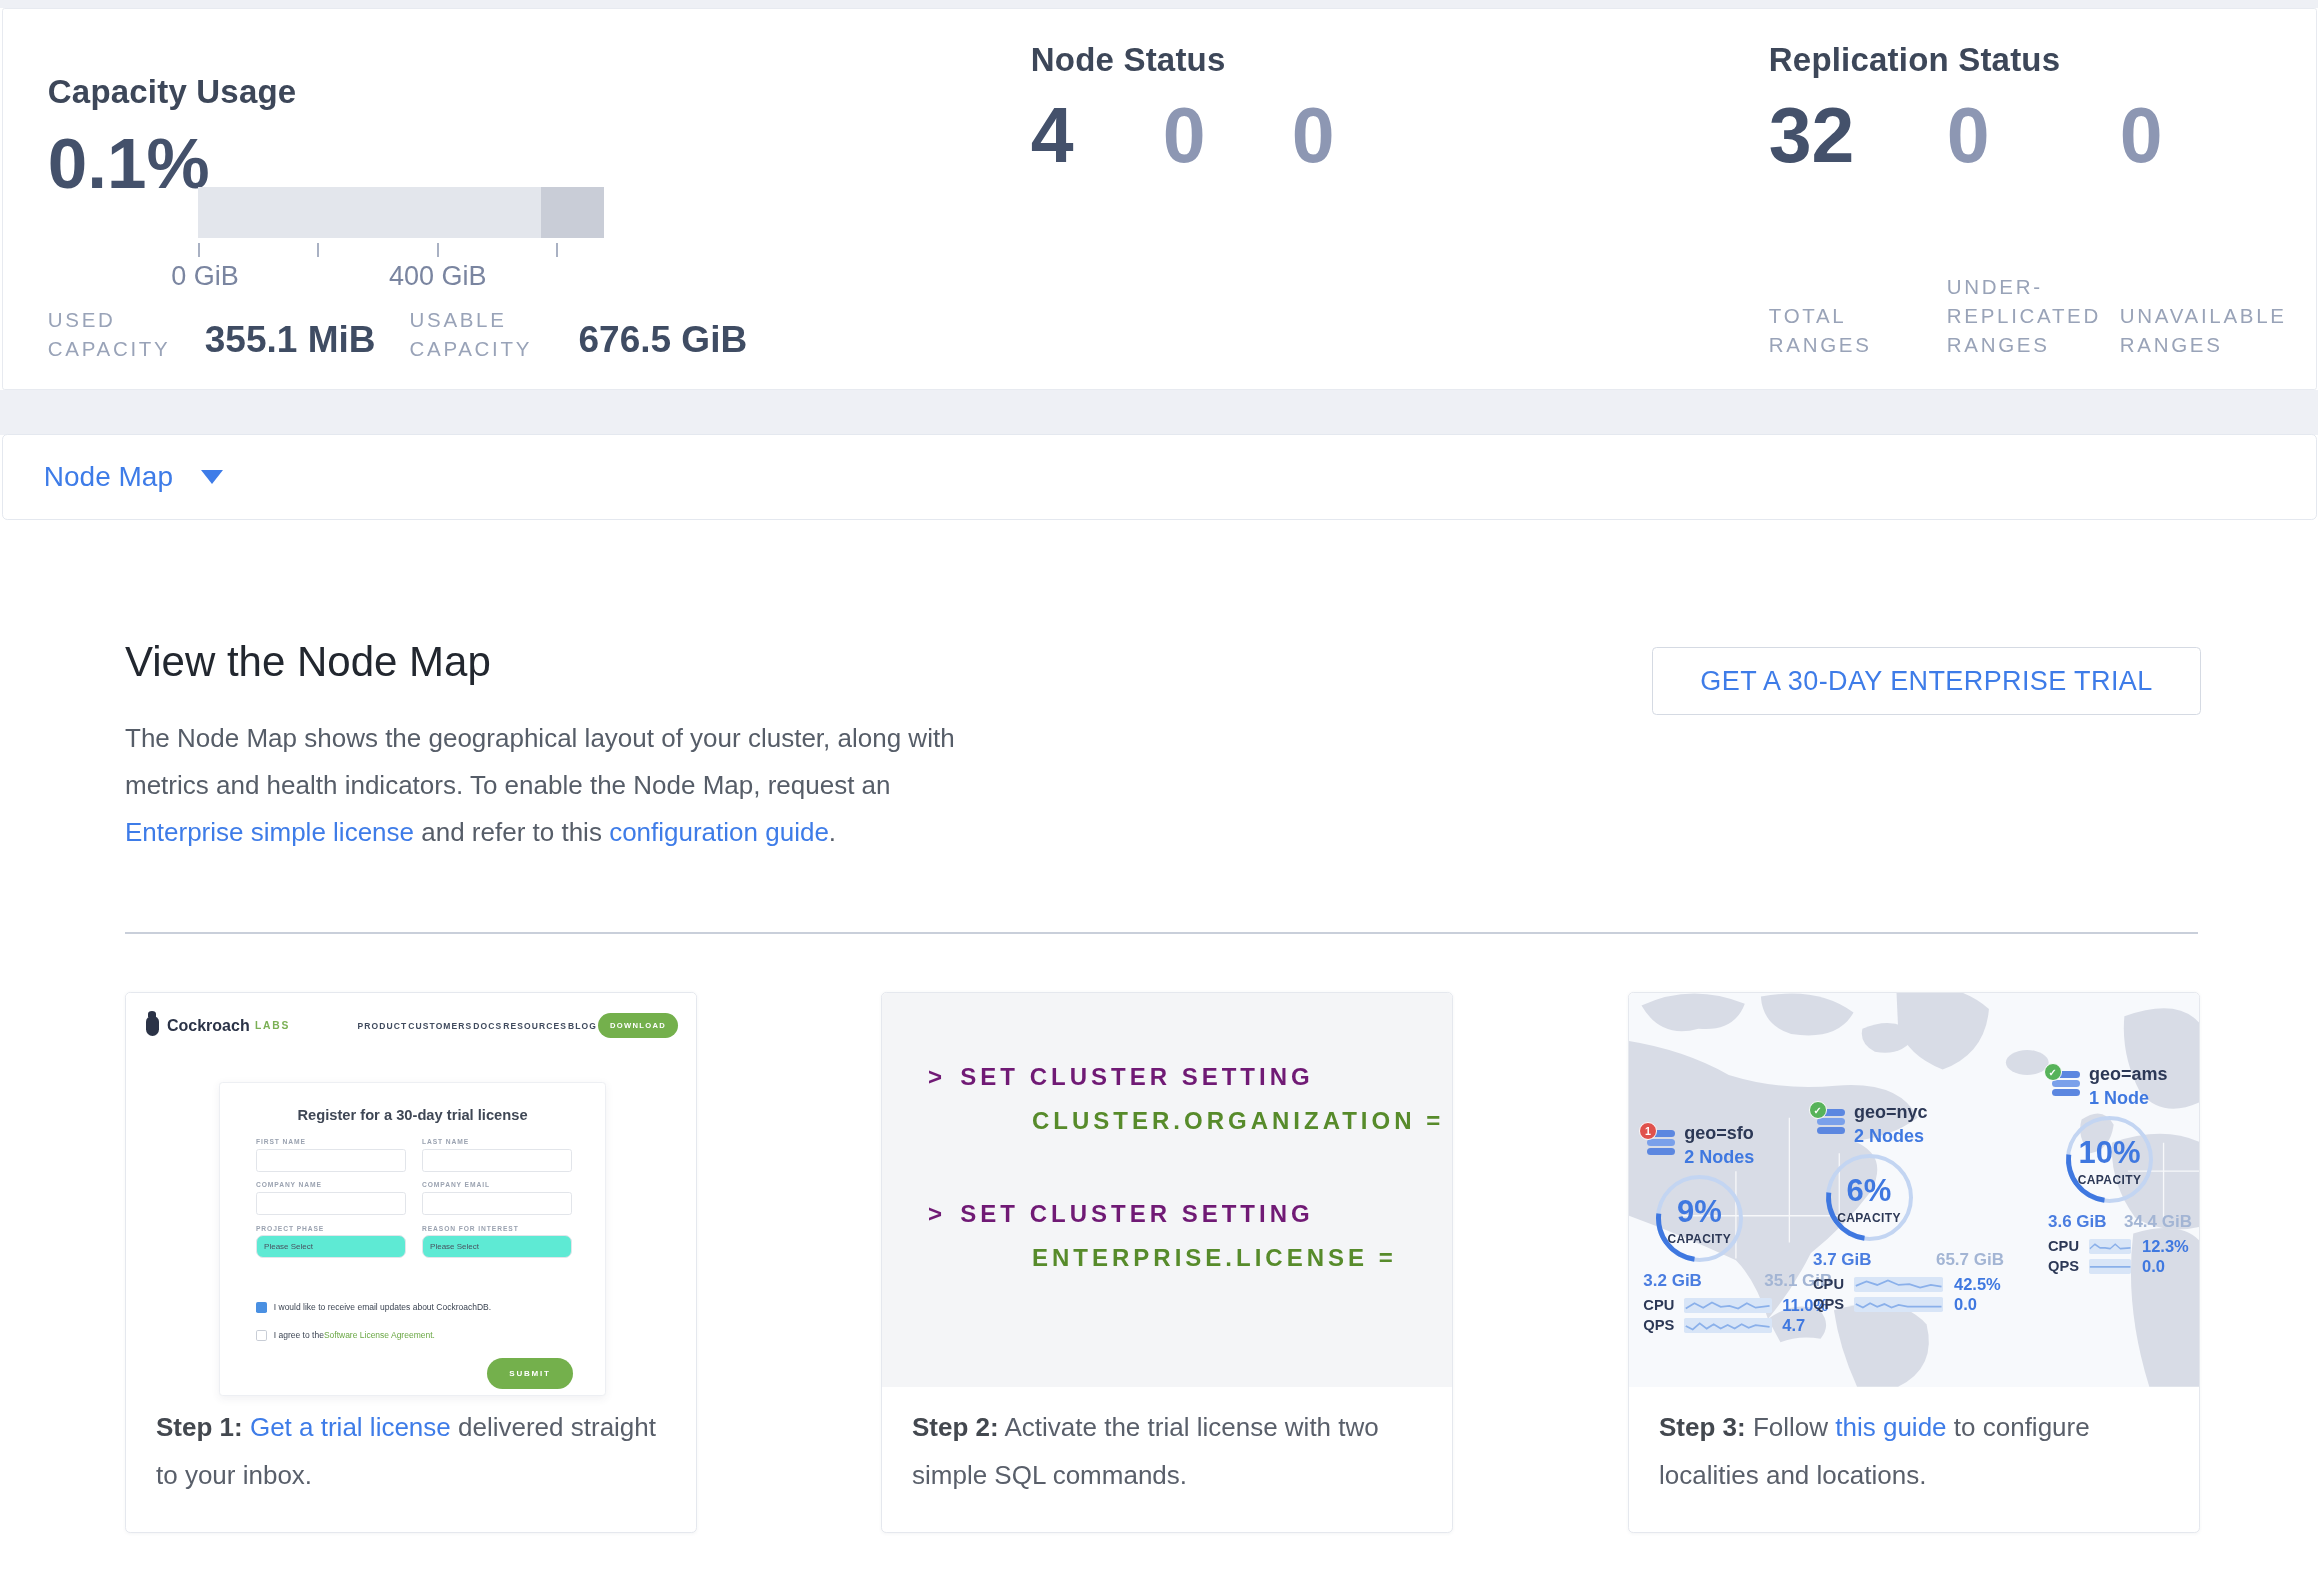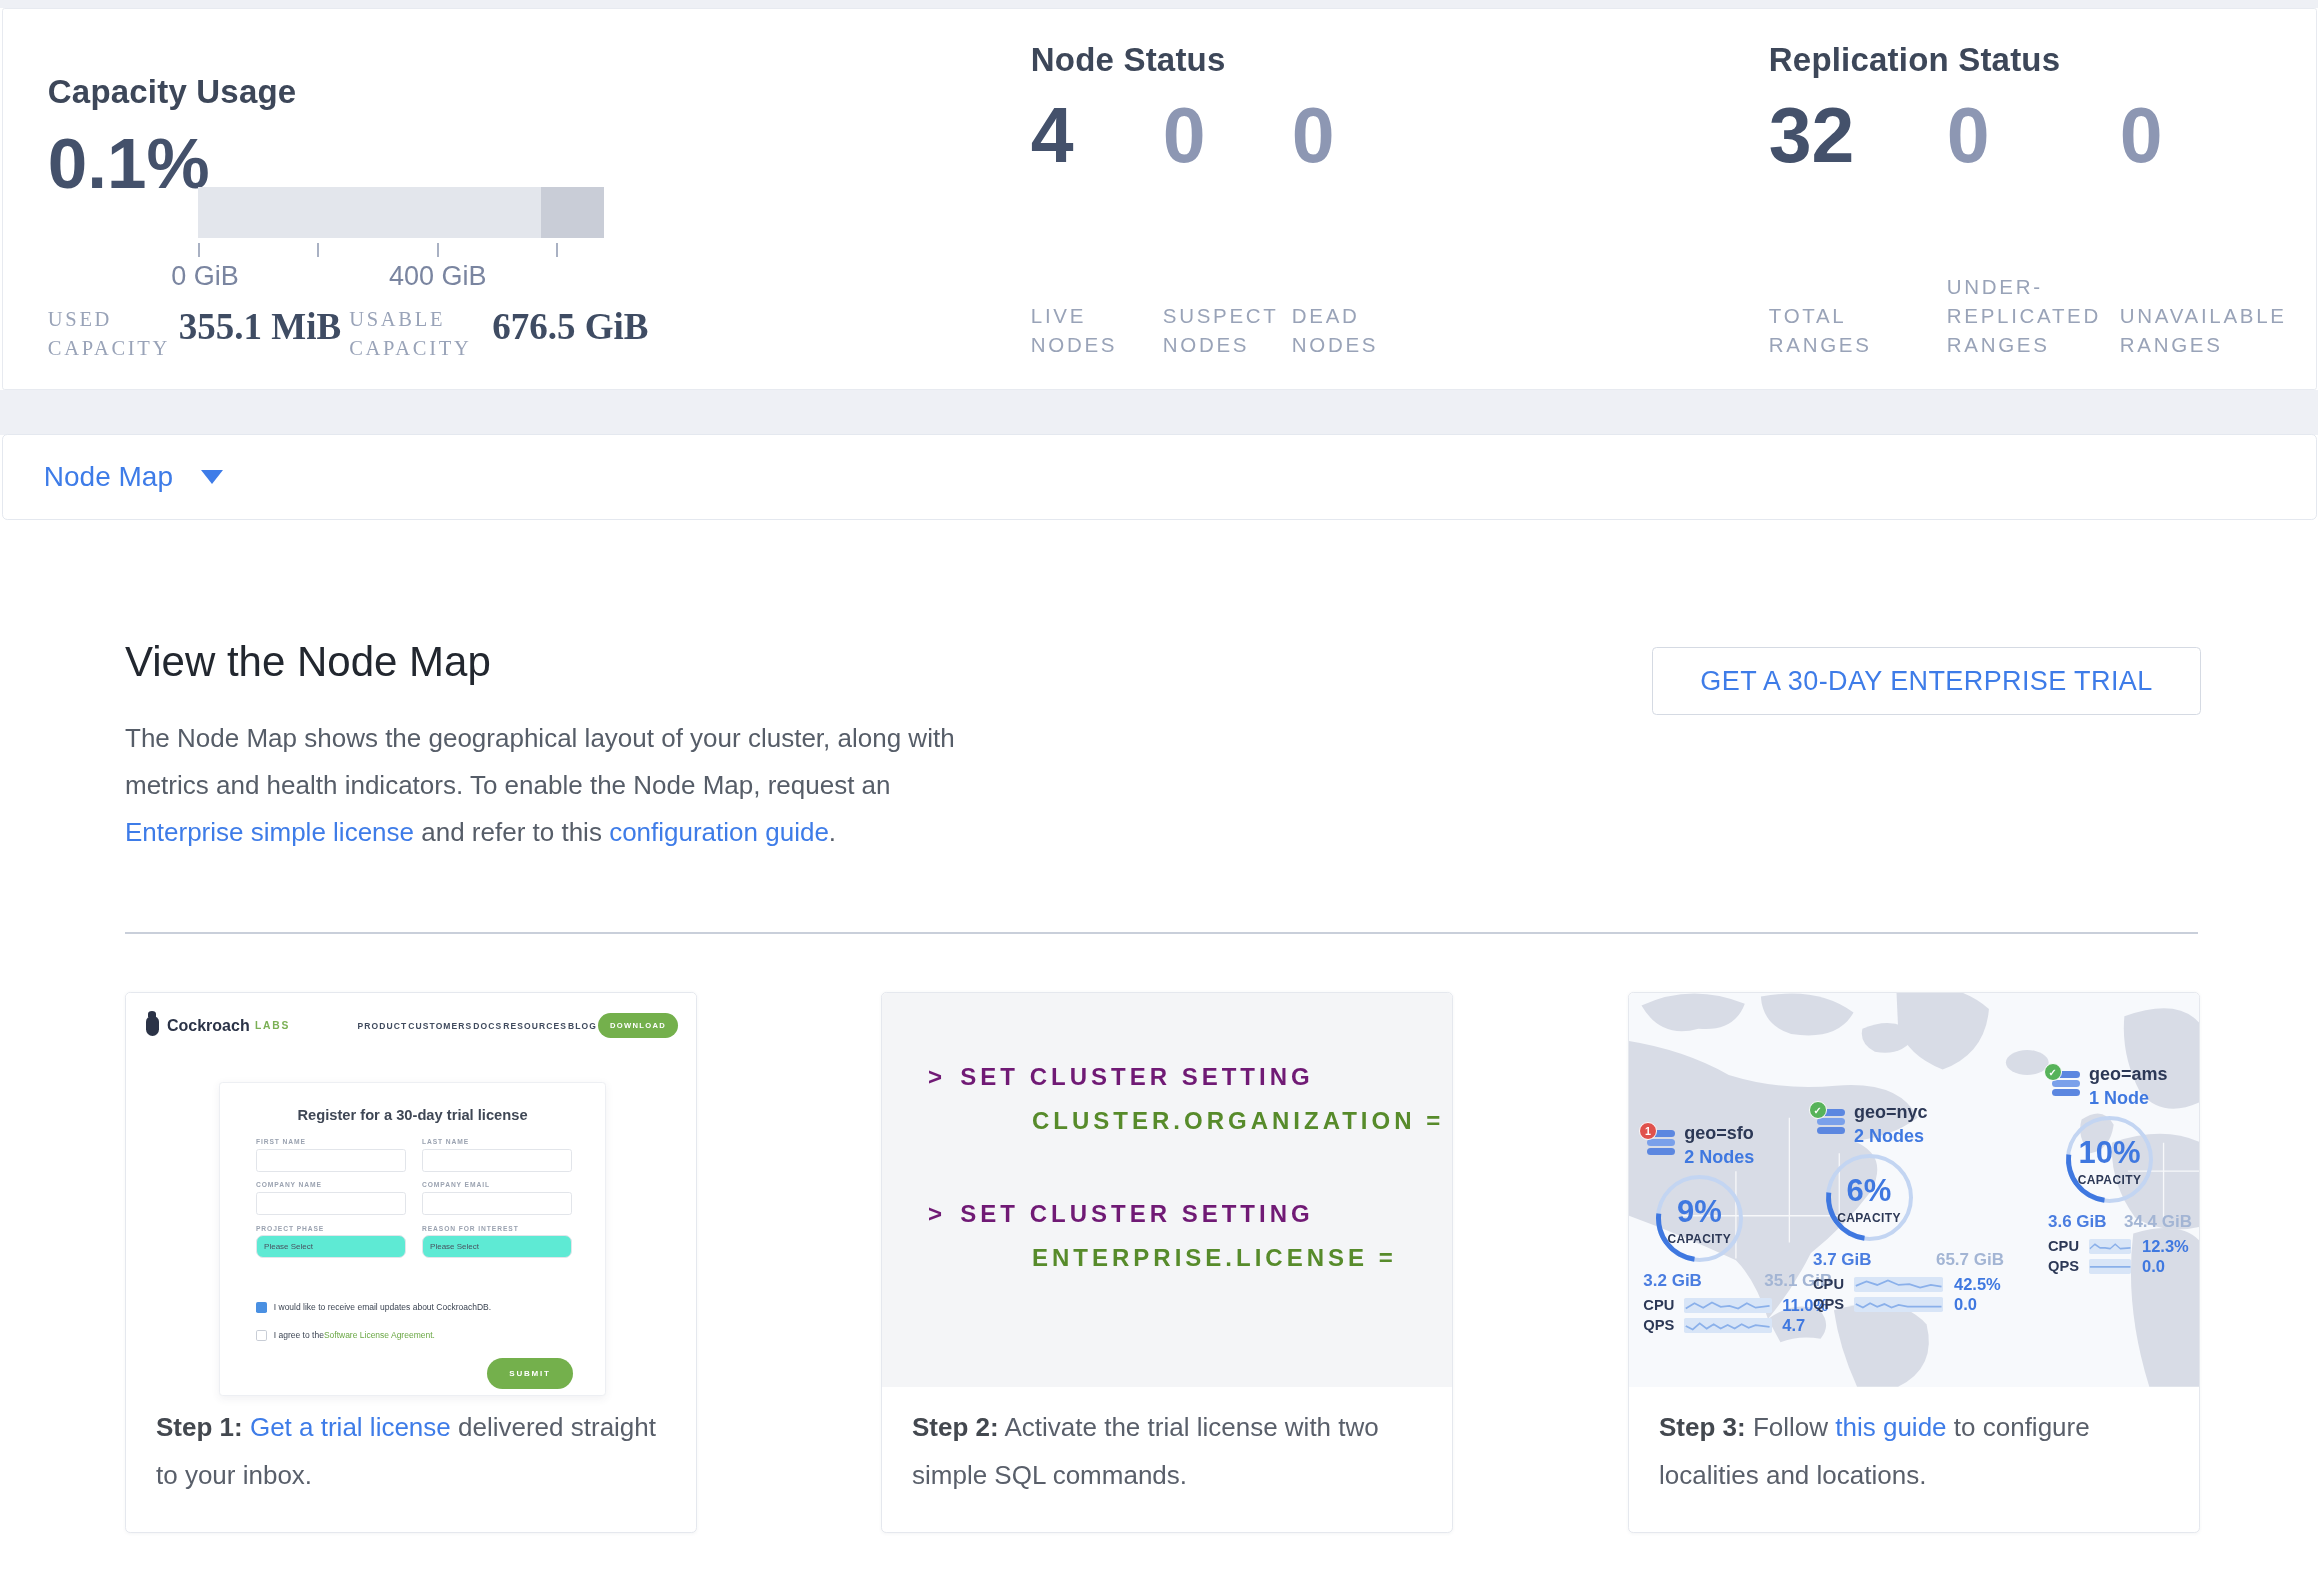--- a/index.html
+++ b/index.html
@@ -20,21 +20,21 @@
 
   .cap-big { position:absolute; left:0; top:82px; font-size:71px; font-weight:700; color:#44516b; }
   .bar-wrap { position:absolute; left:150px; top:146px; width:406px; }
   .bar { height:51px; background:#e3e6ec; position:relative; overflow:hidden; }
   .bar-dark { position:absolute; right:0; top:0; height:100%; width:15.4%; background:#c9cdd7; }
   .ticks { position:relative; height:16px; margin-top:5.3px; }
   .tick { position:absolute; top:0; width:2.7px; height:13.4px; background:#a9b1c3; }
   .tick-labels { position:relative; height:30px; margin-top:1.8px; }
   .tick-label { position:absolute; top:0; transform:translateX(-50%); font-size:27px; color:#7a85a0; white-space:nowrap; }
 
-  .stat-row { position:absolute; left:0; top:264px; display:flex; gap:8px;font-family:Liberation Serif, serif; }
+  .stat-row { position:absolute; left:0; top:264px; display:flex; align-items:flex-end; gap:34px; }
   .stat-label { font-size:20.5px; letter-spacing:2.7px; color:#99a3b8; line-height:29px; }
   .stat-value { font-size:37px; font-weight:700; color:#3f4c63; white-space:nowrap; padding-bottom:1.8px; }
 
   .numbers { position:absolute; top:82px; left:0; display:flex; }
   .num { font-size:77px; font-weight:700; color:#8d97b3; }
   .num.primary { color:#44516b; }
   .labels { position:absolute; top:223px; left:0; height:127px; display:flex; align-items:flex-end; }
   .lbl { font-size:20.5px; letter-spacing:2.7px; color:#99a3b8; line-height:29px; }
   .w148{width:132px}.w145{width:129px}.w170{width:152px}
   .w200{width:178px}.w194{width:173px}
@@ -173,31 +173,20 @@
       </div>
     </div>
 
     <div class="col col-nodes">
       <div class="sec-title">Node Status</div>
       <div class="numbers">
         <div class="num primary w148">4</div>
         <div class="num w145">0</div>
         <div class="num w170">0</div>
       </div>
-      <div class="labels">
-        <div class="w148">
-            <div class="lbl lw110">LIVE NODES</div>
-          </div>
-        <div class="w145">
-            <div class="lbl lw140">SUSPECT NODES</div>
-          </div>
-        <div class="w170">
-            <div class="lbl lw130">DEAD NODES</div>
-          </div>
-      </div>
     </div>
 
     <div class="col col-repl">
       <div class="sec-title">Replication Status</div>
       <div class="numbers">
         <div class="num primary w200">32</div>
         <div class="num w194">0</div>
         <div class="num">0</div>
       </div>
       <div class="labels">

